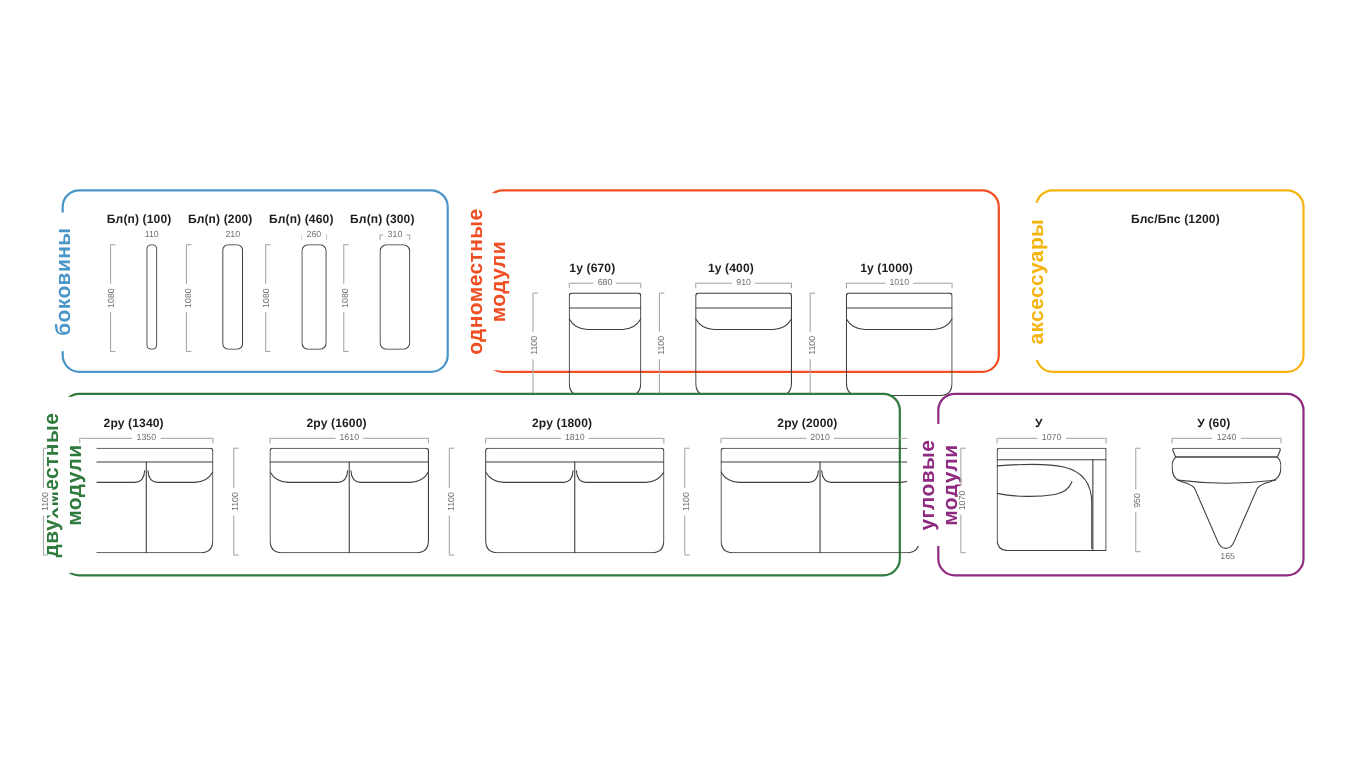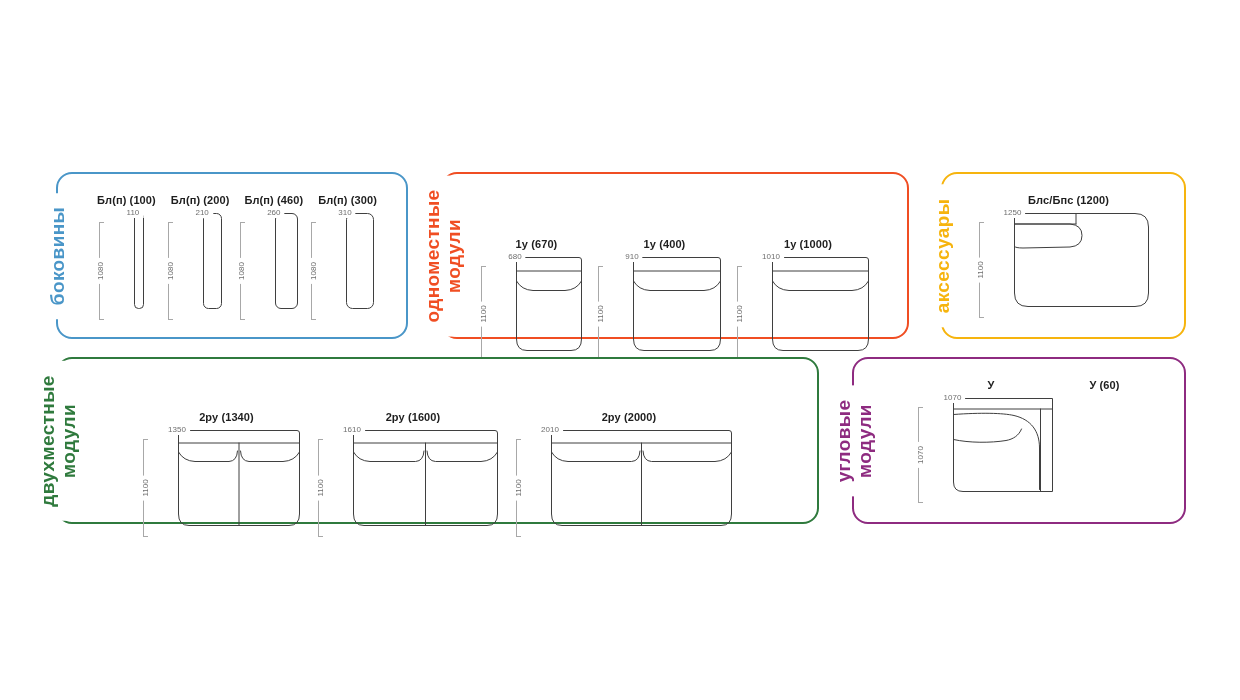--- a/index.html
+++ b/index.html
@@ -31,21 +31,21 @@
   #sec-single .v-title { color:#f04e23; }
   #sec-acc    { left:941px; top:172px; width:245px; height:167px; border-color:#f6b40e; }
   #sec-acc    .v-title { color:#f6b40e; }
   #sec-double { left:56px;  top:357px; width:763px; height:167px; border-color:#2f7a3d; }
   #sec-double .v-title { color:#2f7a3d; }
   #sec-corner { left:852px; top:357px; width:334px; height:167px; border-color:#8e2b80; }
   #sec-corner .v-title { color:#8e2b80; }
 
   #sec-sides  .box-content { gap:5px;  }
   #sec-single .box-content { gap:16px;margin-top:44px; }
-  #sec-double .box-content { gap:18px;margin-top:32px; }
+  #sec-double .box-content { gap:18px; }
   #sec-corner .box-content { gap:26px; }
 
   .item { display:flex; flex-direction:column; align-items:center; }
   .item-label {
     font-size:11px; font-weight:700; color:#1e1e1e; white-space:nowrap;
     margin:0 0 7px 10px; letter-spacing:.1px;
   }
   .item-inner { display:flex; align-items:flex-start; }
 
   .dim-v {
@@ -71,21 +71,21 @@
   .dim-h::before {
     content:""; position:absolute; top:0; left:0; right:0; height:1px; background:#a8a8a8;
   }
   .dim-h .dim-num {
     position:absolute; left:50%; top:-4px; transform:translateX(-50%); padding:0 4px;
   }
   .dim-h.flip { align-self:auto; margin:2px 0 0 41px; width:18px; }
   .dim-h.flip::before { top:auto; bottom:0; }
   .dim-h.flip .dim-num { top:auto; bottom:-4px; }
 
-  .shape-col { display:flex; flex-direction:row;padding-left:24px; }
+  .shape-col { display:flex; flex-direction:column;padding-left:24px; }
   .shape path, .shape rect {
     fill:none; stroke:#3f3f3f; stroke-width:1;
     stroke-linecap:round; stroke-linejoin:round;
   }
 </style>
 </head>
 <body>
 
 <div class="stage">
 
@@ -230,36 +230,20 @@
 
     </div>
   </div>
 
   <div class="box" id="sec-acc">
     <div class="v-title">аксессуары</div>
     <div class="box-content">
 
       <div class="item">
         <div class="item-label">Блс/Бпс (1200)</div>
-        <div class="item-inner">
-          <div class="dim-v" style="height:94px">
-              <span class="dim-num">1100</span>
-            </div>
-          <div class="shape-col">
-            <div class="dim-h">
-                <span class="dim-num">1250</span>
-              </div>
-            <svg class="shape" width="135" height="94" viewBox="0 0 135 94">
-              <path d="M3 .5 H121 Q134.5 .5 134.5 14 V80 Q134.5 93.5 121 93.5 H14 Q.5 93.5 .5 80 V3 Q.5 .5 3 .5 Z"></path>
-              <path d="M.5 11 H62"></path>
-              <path d="M62 .5 V11"></path>
-              <path d="M.5 11 H56 Q68 12 68 22.5 Q68 33 56 34 L9 35 Q1.5 35 .5 33.5"></path>
-            </svg>
-          </div>
-        </div>
       </div>
 
     </div>
   </div>
 
   <div class="box" id="sec-double">
     <div class="v-title">двухместные
 модули</div>
     <div class="box-content">
 
@@ -298,20 +282,40 @@
               <path d="M3 .5 H142 Q144.5 .5 144.5 3 V84 Q144.5 95.5 134 95.5 H11 Q.5 95.5 .5 84 V3 Q.5 .5 3 .5 Z"></path>
               <path d="M.5 13 H144.5"></path>
               <path d="M72.5 13 V95.5"></path>
               <path d="M.5 22 Q5.5 31 17 31.5 H62.5 Q70.5 31 71 21"></path>
               <path d="M74 21 Q74.5 31 82.5 31.5 H128 Q139.5 31 144.5 22"></path>
             </svg>
           </div>
         </div>
       </div>
 
+      <div class="item">
+        <div class="item-label">2ру (1800)</div>
+        <div class="item-inner">
+          <div class="dim-v" style="height:96px">
+              <span class="dim-num">1100</span>
+            </div>
+          <div class="shape-col">
+            <div class="dim-h">
+                <span class="dim-num">1810</span>
+              </div>
+            <svg class="shape" width="163" height="96" viewBox="0 0 163 96">
+              <path d="M3 .5 H160 Q162.5 .5 162.5 3 V84 Q162.5 95.5 152 95.5 H11 Q.5 95.5 .5 84 V3 Q.5 .5 3 .5 Z"></path>
+              <path d="M.5 13 H162.5"></path>
+              <path d="M81.5 13 V95.5"></path>
+              <path d="M.5 22 Q5.5 31 17 31.5 H71.5 Q79.5 31 80 21"></path>
+              <path d="M83 21 Q83.5 31 91.5 31.5 H146 Q157.5 31 162.5 22"></path>
+            </svg>
+          </div>
+        </div>
+      </div>
 
       <div class="item">
         <div class="item-label">2ру (2000)</div>
         <div class="item-inner">
           <div class="dim-v" style="height:96px">
               <span class="dim-num">1100</span>
             </div>
           <div class="shape-col">
             <div class="dim-h">
                 <span class="dim-num">2010</span>
@@ -351,18 +355,36 @@
               <path d="M87.5 11 V93.5"></path>
               <path d="M.5 16.5 C28 14.5 50 15 61 17.5 C78 21.5 86.5 33 86.5 50 V91.5"></path>
               <path d="M.5 41.5 C16 45 38 45 53 42.5 C60 41.3 66 37.5 68.5 31"></path>
             </svg>
           </div>
         </div>
       </div>
 
       <div class="item">
         <div class="item-label">У (60)</div>
+        <div class="item-inner">
+          <div class="dim-v" style="height:93px">
+              <span class="dim-num">950</span>
+            </div>
+          <div class="shape-col">
+            <div class="dim-h">
+                <span class="dim-num">1240</span>
+              </div>
+            <svg class="shape" width="100" height="93" viewBox="0 0 100 93">
+              <path d="M2.5 .5 H97.5 Q99.3 .5 98.8 2.3 L96.3 8.5 H3.7 L1.2 2.3 Q.7 .5 2.5 .5 Z"></path>
+              <path d="M4.5 8.5 H95.5 Q99.5 10.5 99.5 17.5 Q99.5 28.5 90 31 Q80.5 33.2 78 37 L57.5 84 Q55 91.5 49.5 91.5 Q44 91.5 41.5 84 L21 37 Q18.5 33.2 9 31 Q.5 28.5 .5 17.5 Q.5 10.5 4.5 8.5 Z"></path>
+              <path d="M5.5 29.5 Q50 35 94.5 29.5"></path>
+            </svg>
+            <div class="dim-h flip">
+                <span class="dim-num">165</span>
+              </div>
+          </div>
+        </div>
       </div>
 
     </div>
   </div>
 
 </div>
 
 </body></html>

